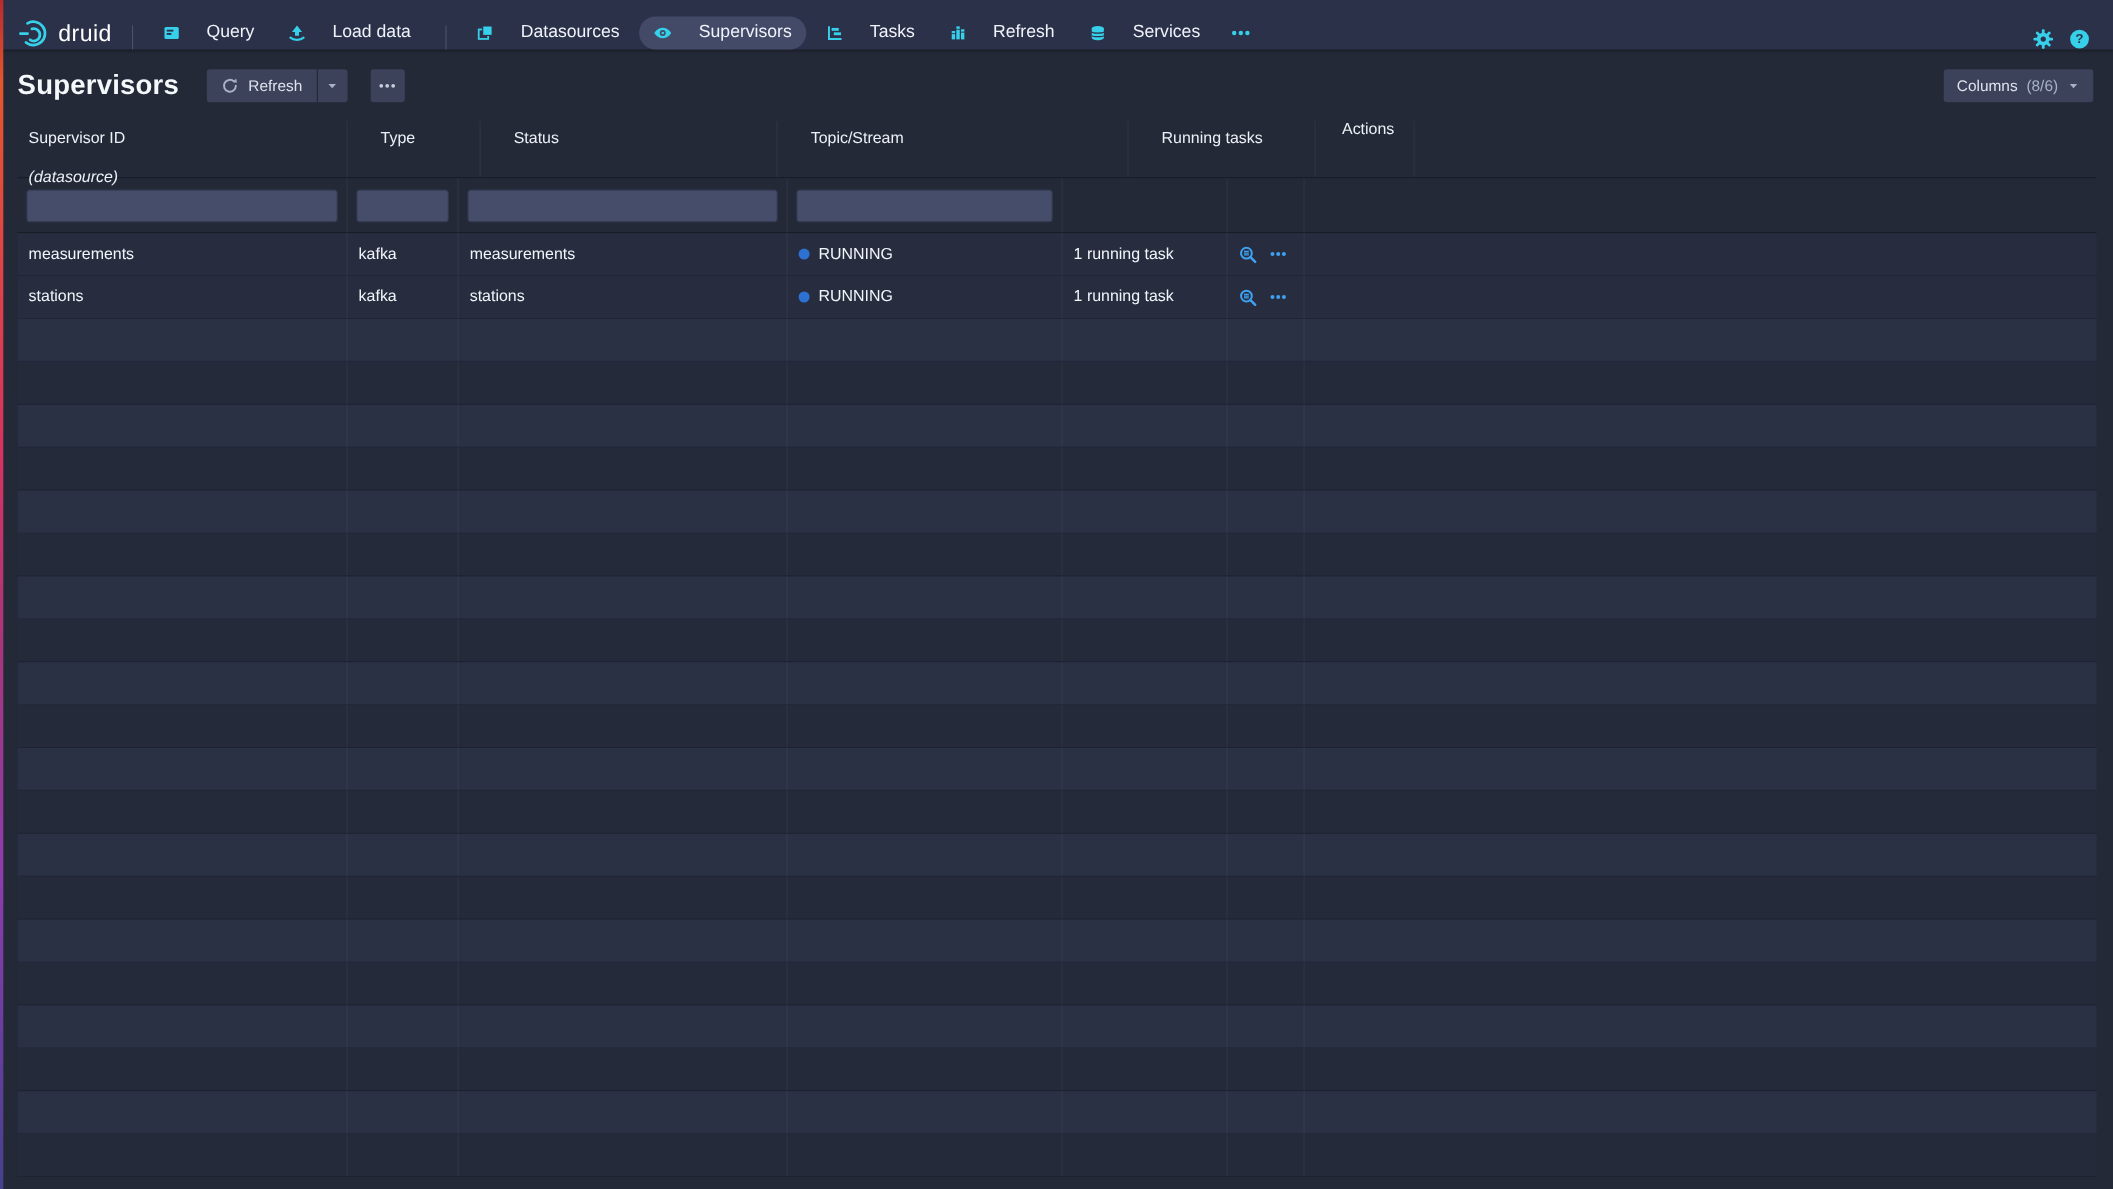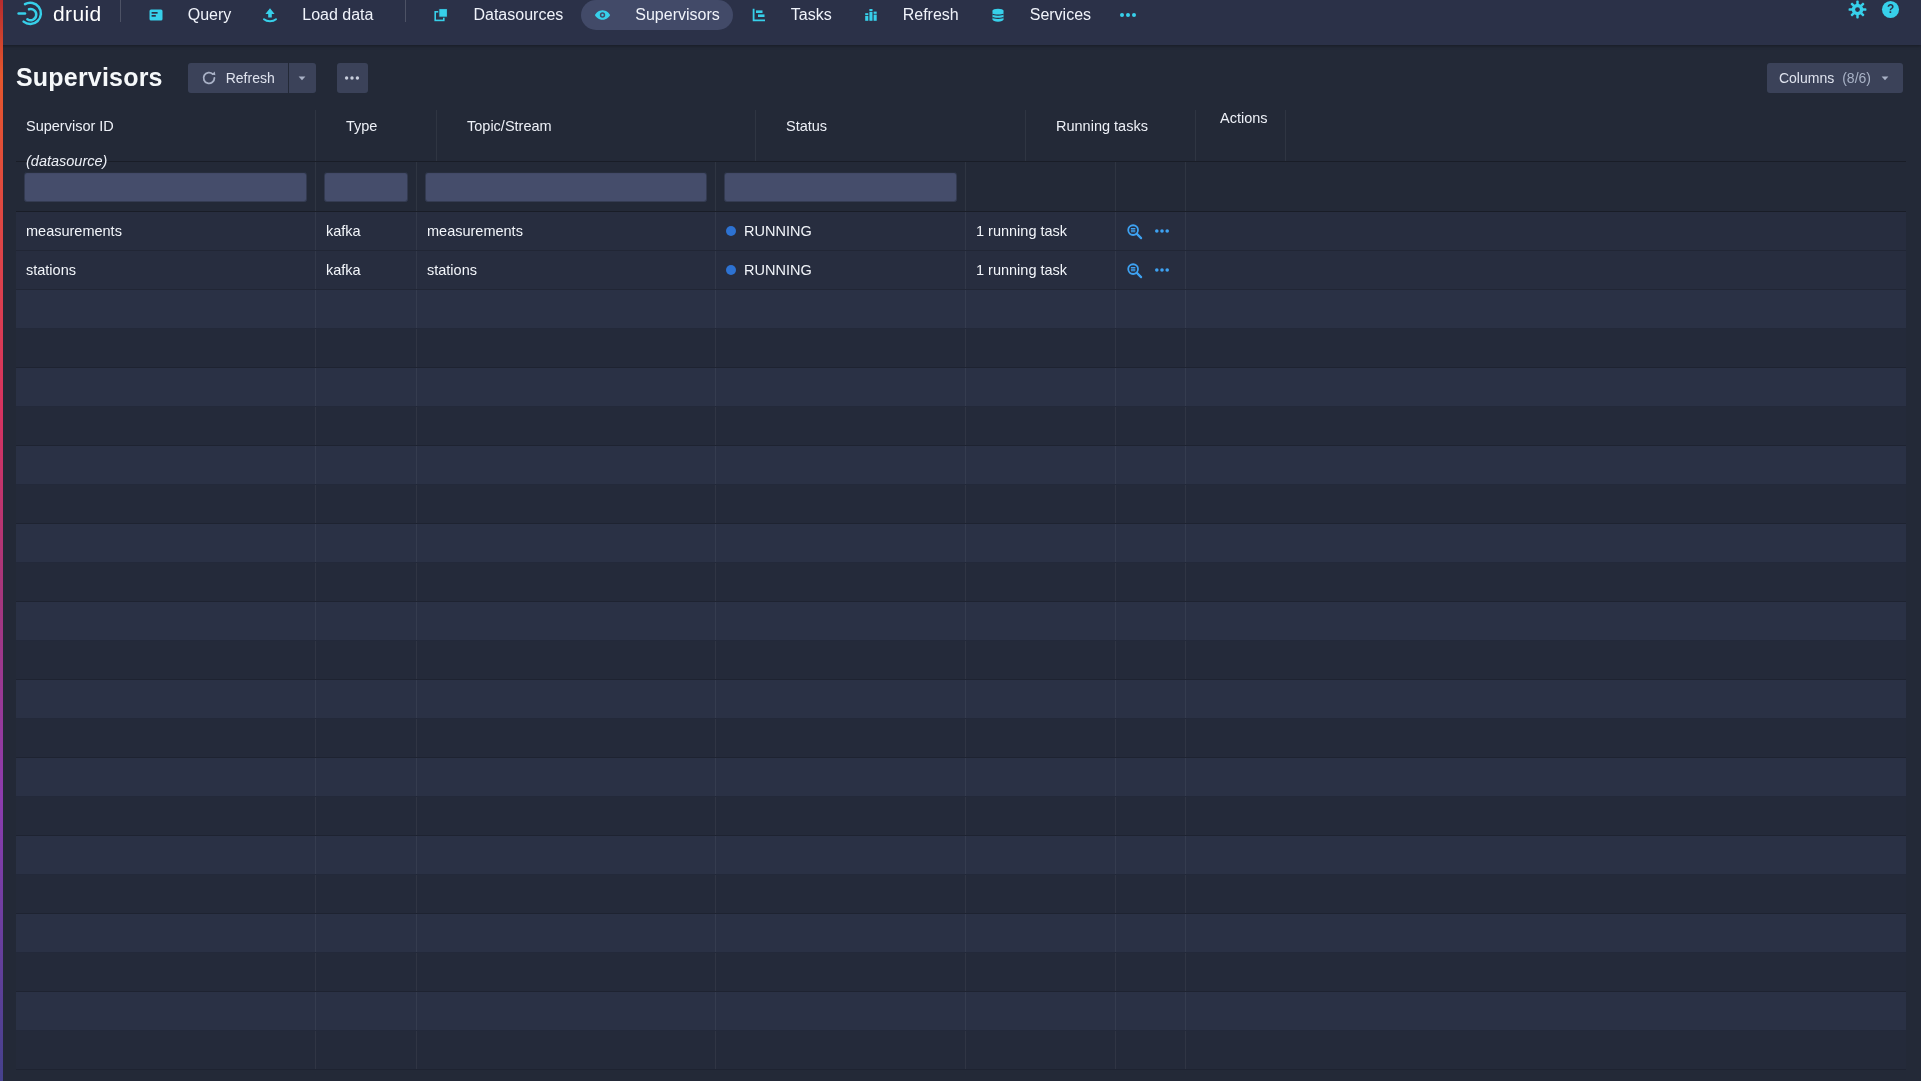--- a/index.html
+++ b/index.html
@@ -10,21 +10,21 @@
     color:#f0f3f9;
     position:relative;
   }
   
   .edge-stripe {
     position:absolute; left:0; top:0; width:3px; height:1081px; z-index:50;
     background:linear-gradient(180deg,#b62c2e 0%,#e4562d 7%,#d63360 38%,#a5367c 55%,#8c3cae 74%,#45418c 100%);
   }
   
   .navbar {
-    height:45px; background:#2b3148; display:flex; align-items:flex-start;
+    height:45px; background:#2b3148; display:flex; align-items:flex-end;
     padding-left:16px; box-shadow:0 1px 3px rgba(0,0,0,0.35); position:relative; z-index:10;
   }
   .brand { display:flex; align-items:center; gap:9px; margin-right:4px; cursor:pointer; }
   .brand-text { font-size:21px; color:#ffffff; letter-spacing:0.4px; font-weight:400; }
   .nav-divider { width:1px; height:22px; background:rgba(255,255,255,0.16); margin:0 14px; }
   .nav-item {
     display:flex; align-items:center; gap:24px; height:30px; padding:0 13px;
     border-radius:15px; font-size:16px; color:#f0f3fa; cursor:pointer; margin-right:5px; white-space:nowrap;
   }
   .nav-item.active { background:#424a68; }
@@ -232,22 +232,22 @@
 </div>
 
 <div class="table">
 
   <div class="thead">
     <div class="hcell col-id">
       <span>Supervisor ID</span>
       <span class="sub">(datasource)</span>
     </div>
     <div class="hcell col-type"><span>Type</span></div>
+    <div class="hcell col-status"><span>Status</span></div>
     <div class="hcell col-topic"><span>Topic/Stream</span></div>
-    <div class="hcell col-status"><span>Status</span></div>
     <div class="hcell col-tasks"><span>Running tasks</span></div>
     <div class="hcell col-actions"><span>Actions</span></div>
     <div class="hcell col-fill"></div>
   </div>
 
   <div class="filter-row">
     <div class="fcell col-id">
         <input class="filter-input" value="" style="">
       </div>
     <div class="fcell col-type">

